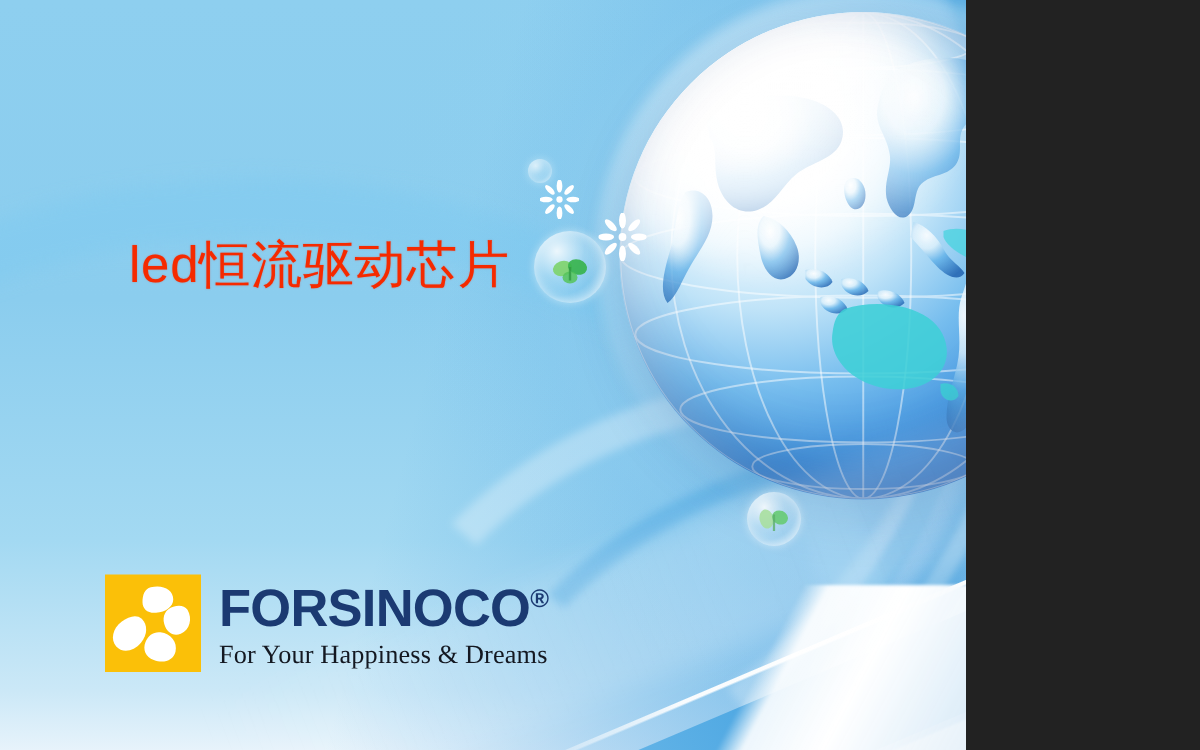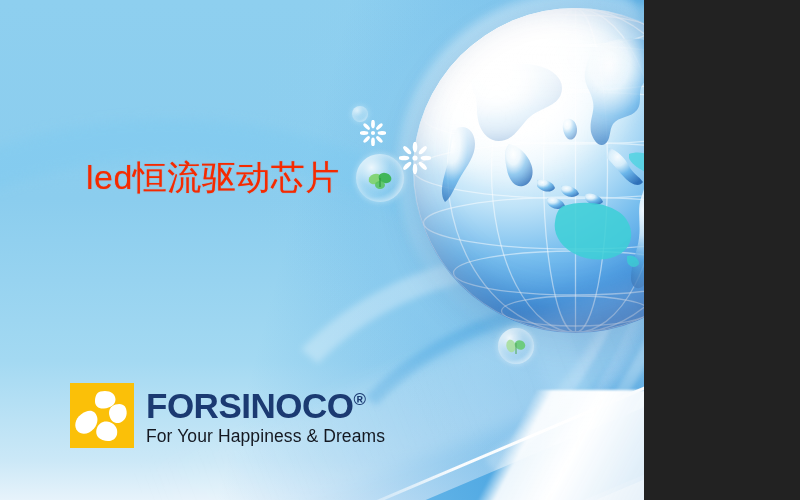--- a/index.html
+++ b/index.html
@@ -218,21 +218,21 @@
     font-family:"Liberation Sans","DejaVu Sans",sans-serif;
     white-space:nowrap;
   }
   .logo-word .reg{font-size:17px;vertical-align:super;letter-spacing:0;}
   .logo-tag{
     color:#141821;
     font-size:17.5px;
     line-height:1;
     margin-top:5px;
     letter-spacing:.1px;
-    font-family:Liberation Sans, sans-serif;
+    font-family:Liberation Serif, serif;
     white-space:nowrap;
   }
 </style>
 </head>
 <body>
 
 <div id="stage">
 
   <div class="bg-base"></div>
   <div class="bg-right-wash"></div>

